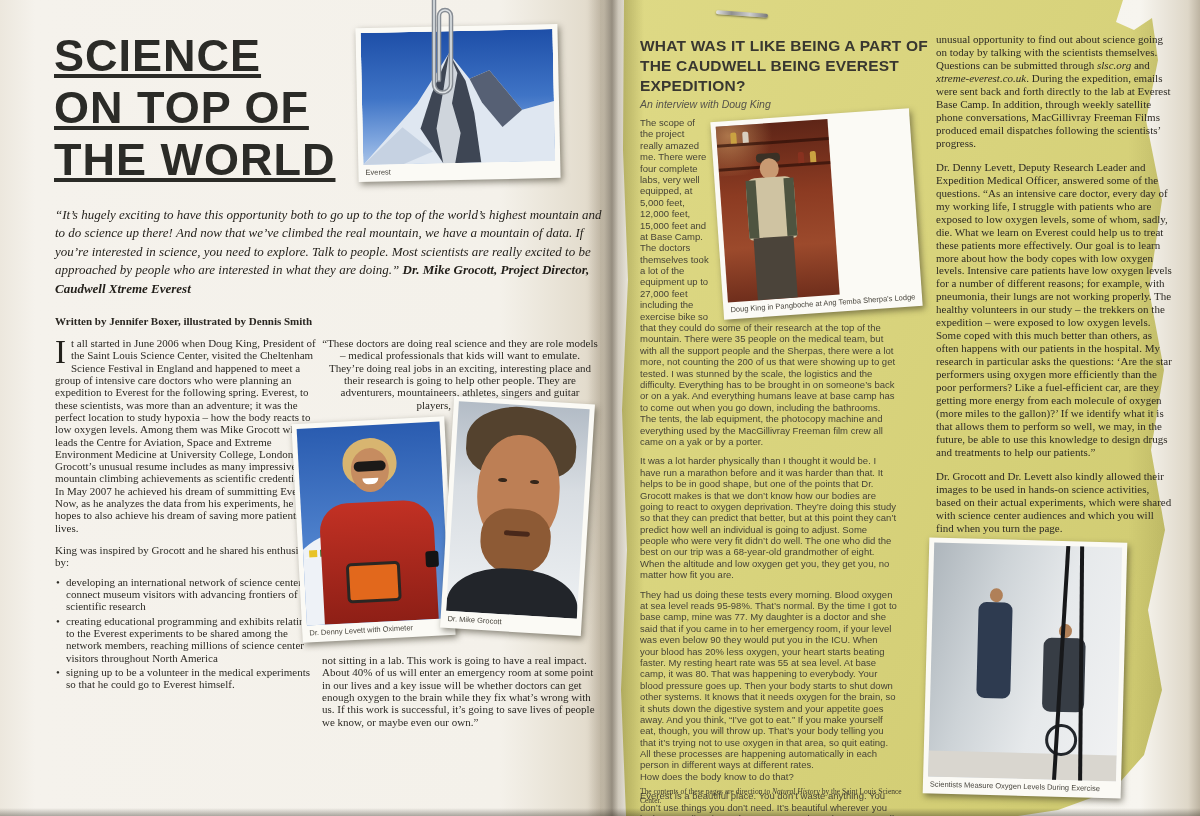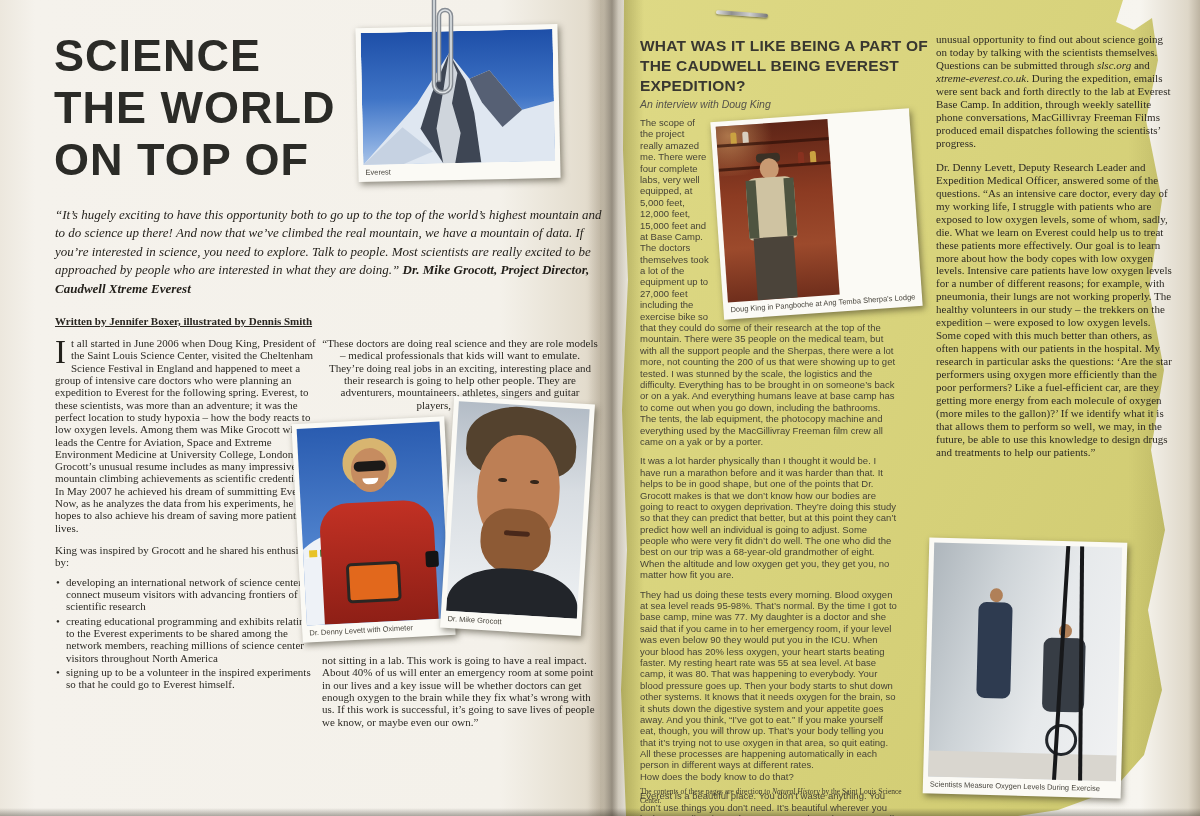--- a/index.html
+++ b/index.html
@@ -22,24 +22,24 @@
         background:linear-gradient(120deg,#ded985 0%,#d8d37c 45%,#d2cd74 80%,#ccc76e 100%);
         clip-path:polygon(6px 0,505px 0,498px 22px,516px 30px,534px 18px,540px 60px,528px 120px,544px 200px,531px 290px,546px 370px,533px 450px,547px 530px,530px 610px,544px 690px,526px 755px,495px 790px,440px 810px,400px 816px,8px 816px,3px 690px,9px 550px,4px 410px,10px 280px,5px 150px);
         filter:drop-shadow(-3px 3px 4px rgba(70,60,25,.45));}
   .paper::before{content:"";position:absolute;left:0;top:0;bottom:0;width:26px;
         background:linear-gradient(to right,rgba(95,90,30,.38),rgba(95,90,30,0));}
   .paper::after{content:"";position:absolute;right:20px;top:0;bottom:0;width:40px;
         background:linear-gradient(to left,rgba(95,90,30,.18),rgba(95,90,30,0));}
 
   
   .title{left:54px;top:30px;z-index:2;color:#2b2b27;font-family:"Liberation Sans",sans-serif;
-         font-weight:bold;font-size:45px;line-height:52px;letter-spacing:1px;}
+         font-weight:bold;font-size:45px;line-height:52px;letter-spacing:1px;text-decoration:underline;}
   .quote{left:55px;top:206px;width:556px;z-index:2;font-style:italic;font-size:13px;line-height:1.42;color:#211e19;}
   .quote .attr{font-weight:bold;}
-  .byline{left:55px;top:315px;z-index:2;font-weight:bold;font-size:11px;color:#2a2722;text-decoration:underline;}
+  .byline{left:55px;top:315px;z-index:2;font-weight:bold;font-size:11px;color:#2a2722;}
 
   .bodytxt{font-size:11px;line-height:1.12;color:#2c2a25;z-index:2;}
   .l-col1{left:55px;top:337px;width:264px;}
   .l-col2a{left:322px;top:337px;width:276px;text-align:center;}
   .l-col2b{left:322px;top:654px;width:278px;}
   .bodytxt p{margin:0 0 10px 0;}
   .dropcap{float:left;font-size:33px;line-height:26px;padding:2px 5px 0 0;color:#23211c;}
   ul.blist{margin:0 0 9px 0;padding:0;list-style:none;}
   ul.blist li{position:relative;padding-left:11px;margin:0 0 2px 0;}
   ul.blist li::before{content:"•";position:absolute;left:1px;top:0;}
@@ -121,37 +121,37 @@
        background:linear-gradient(90deg,#e4e4e4,#8f8f8f 30%,#cfcfcf 65%,#767676);
        box-shadow:0 1px 2px rgba(0,0,0,.45);}
   .footer{left:640px;top:787px;width:272px;z-index:4;font-size:7.5px;color:#3b382f;}
 </style>
 </head>
 <body>
 
 <div class="abs pg-l">
   <div class="abs title">
     <div>SCIENCE</div>
+    <div>ON TOP OF</div>
     <div>THE WORLD</div>
-    <div>ON TOP OF</div>
   </div>
 
   <div class="abs quote">
     <span>“It’s hugely exciting to have this opportunity both to go up to the top of the world’s highest mountain and to do science up there! And now that we’ve climbed the real mountain, we have a mountain of data. If you’re interested in science, you need to explore. Talk to people. Most scientists are really excited to be approached by people who are interested in what they are doing.” </span><span class="attr">Dr. Mike Grocott, Project Director, Caudwell Xtreme Everest</span>
   </div>
 
   <div class="abs byline">Written by Jennifer Boxer, illustrated by Dennis Smith</div>
 
   <div class="abs bodytxt l-col1">
     <p><span class="dropcap">I</span><span>t all started in June 2006 when Doug King, President of the Saint Louis Science Center, visited the Cheltenham Science Festival in England and happened to meet a group of intensive care doctors who were planning an expedition to Everest for the following spring. Everest, to these scientists, was more than an adventure; it was the perfect location to study hypoxia – how the body reacts to low oxygen levels. Among them was Mike Grocott who leads the Centre for Aviation, Space and Extreme Environment Medicine at University College, London. Dr. Grocott’s unusual resume includes as many impressive mountain climbing achievements as scientific credentials. In May 2007 he achieved his dream of summitting Everest. Now, as he analyzes the data from his experiments, he hopes to also achieve his dream of saving more patients’ lives.</span></p>
     <p style="margin-bottom:7px">King was inspired by Grocott and he shared his enthusiasm by:</p>
     <ul class="blist">
       <li>developing an international network of science centers to connect museum visitors with advancing frontiers of scientific research</li>
       <li>creating educational programming and exhibits relating to the Everest experiments to be shared among the network members, reaching millions of science center visitors throughout North America</li>
-      <li>signing up to be a volunteer in the inspired experiments so that he could go to Everest himself.</li>
+      <li>signing up to be a volunteer in the medical experiments so that he could go to Everest himself.</li>
     </ul>
   </div>
 
   <div class="abs bodytxt l-col2a">
     <p>“These doctors are doing real science and they are role models – medical professionals that kids will want to emulate. They’re doing real jobs in an exciting, interesting place and their research is going to help other people. They are adventurers, mountaineers, athletes, singers and guitar players, and they’re</p>
   </div>
   <div class="abs bodytxt l-col2b">
     <p>not sitting in a lab. This work is going to have a real impact. About 40% of us will enter an emergency room at some point in our lives and a key issue will be whether doctors can get enough oxygen to the brain while they fix what’s wrong with us. If this work is successful, it’s going to save lives of people we know, or maybe even our own.”</p>
   </div>
 
@@ -249,20 +249,21 @@
   <p>The scope of the project really amazed me. There were four complete labs, very well equipped, at 5,000 feet, 12,000 feet, 15,000 feet and at Base Camp. The doctors themselves took a lot of the equipment up to 27,000 feet including the exercise bike so that they could do some of their research at the top of the mountain. There were 35 people on the medical team, but with all the support people and the Sherpas, there were a lot more, not counting the 200 of us that were showing up to get tested. I was stunned by the scale, the logistics and the difficulty. Everything has to be brought in on someone’s back or on a yak. And everything humans leave at base camp has to come out when you go down, including the bathrooms. The tents, the lab equipment, the photocopy machine and everything used by the MacGillivray Freeman film crew all came on a yak or by a porter.</p>
   <p>It was a lot harder physically than I thought it would be. I have run a marathon before and it was harder than that. It helps to be in good shape, but one of the points that Dr. Grocott makes is that we don’t know how our bodies are going to react to oxygen deprivation. They’re doing this study so that they can predict that better, but at this point they can’t predict how well an individual is going to adjust. Some people who were very fit didn’t do well. The one who did the best on our trip was a 68-year-old grandmother of eight. When the altitude and low oxygen get you, they get you, no matter how fit you are.</p>
   <p class="tight">They had us doing these tests every morning. Blood oxygen at sea level reads 95-98%. That’s normal. By the time I got to base camp, mine was 77. My daughter is a doctor and she said that if you came in to her emergency room, if your level was even below 90 they would put you in the ICU. When your blood has 20% less oxygen, your heart starts beating faster. My resting heart rate was 55 at sea level. At base camp, it was 80. That was happening to everybody. Your blood pressure goes up. Then your body starts to shut down other systems. It knows that it needs oxygen for the brain, so it shuts down the digestive system and your appetite goes away. And you think, “I’ve got to eat.” If you make yourself eat, though, you will throw up. That’s your body telling you that it’s trying not to use oxygen in that area, so quit eating. All these processes are happening automatically in each person in different ways at different rates.</p>
   <p>How does the body know to do that?</p>
   <p>Everest is a beautiful place. You don’t waste anything. You don’t use things you don’t need. It’s beautiful wherever you look, every direction. When you are on the trek, you can walk all day long and not hear anything except yak bells and children laughing. It’s peaceful. The world gets a whole lot clearer.</p>
 </div>
 
 <div class="abs r-col2">
   <p><span>unusual opportunity to find out about science going on today by talking with the scientists themselves. Questions can be submitted through </span><span class="it">slsc.org</span><span> and </span><span class="it">xtreme-everest.co.uk</span><span>. During the expedition, emails were sent back and forth directly to the lab at Everest Base Camp. In addition, through weekly satellite phone conversations, MacGillivray Freeman Films produced email dispatches following the scientists’ progress.</span></p>
   <p>Dr. Denny Levett, Deputy Research Leader and Expedition Medical Officer, answered some of the questions. “As an intensive care doctor, every day of my working life, I struggle with patients who are exposed to low oxygen levels, some of whom, sadly, die. What we learn on Everest could help us to treat these patients more effectively. Our goal is to learn more about how the body copes with low oxygen levels. Intensive care patients have low oxygen levels for a number of different reasons; for example, with pneumonia, their lungs are not working properly. The healthy volunteers in our study – the trekkers on the expedition – were exposed to low oxygen levels. Some coped with this much better than others, as often happens with our patients in the hospital. My research in particular asks the questions: ‘Are the star performers using oxygen more efficiently than the poor performers? Like a fuel-efficient car, are they getting more energy from each molecule of oxygen (more miles to the gallon)?’ If we identify what it is that allows them to perform so well, we may, in the future, be able to use this knowledge to design drugs and treatments to help our patients.”</p>
+  <p>Dr. Grocott and Dr. Levett also kindly allowed their images to be used in hands-on science activities, based on their actual experiments, which were shared with science center audiences and which you will find when you turn the page.</p>
 </div>
 
 <div class="photo ph-sci">
   <div class="img">
     <div class="sc-floor"></div>
     <div class="sc-head" style="top:44px;left:57px;"></div>
     <div class="sc-body1"></div>
     <div class="sc-head" style="top:78px;left:127px;"></div>
     <div class="sc-body2"></div>
     <div class="sc-wheel"></div>

